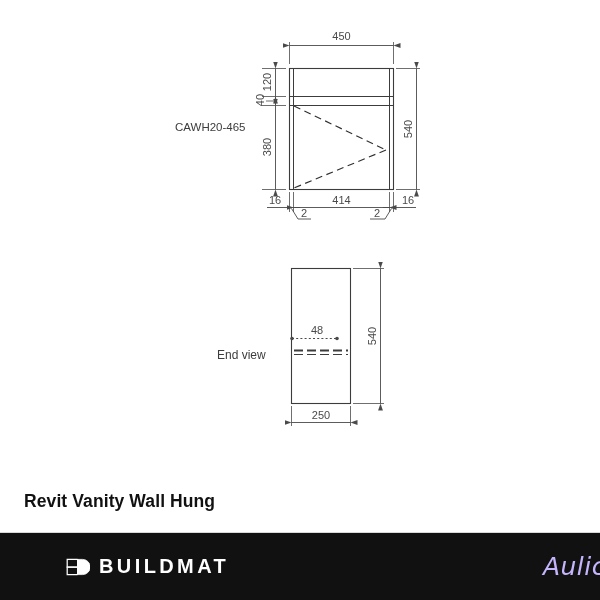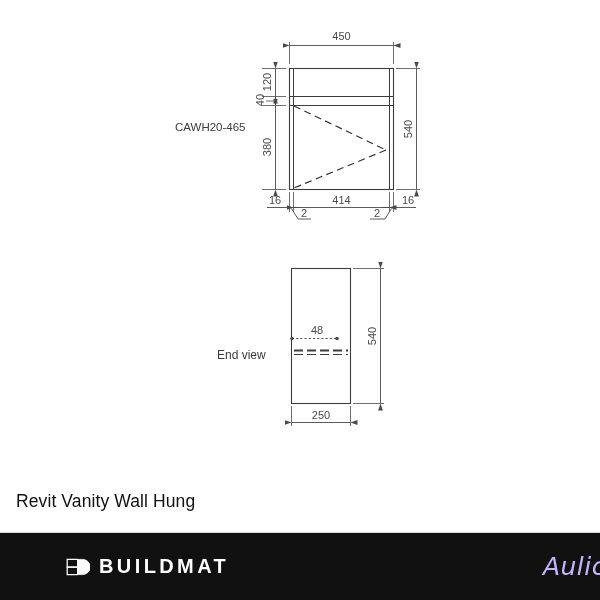--- a/index.html
+++ b/index.html
@@ -53,24 +53,24 @@
     position: absolute;
     left: 0;
     top: 470px;
     width: 600px;
     height: 62px;
     box-sizing: border-box;
     display: flex;
     align-items: center;
   }
   #caption-title {
-    margin-left: 16px;
+    margin-left: 24px;
     font-family: "Liberation Sans", sans-serif;
     font-size: 17.5px;
-    font-weight: normal;
+    font-weight: bold;
     color: #111111;
     letter-spacing: 0.1px;
   }
   #divider-rule {
     position: absolute;
     left: 0;
     top: 532px;
     width: 600px;
     height: 1px;
     background: #d8d8d8;

